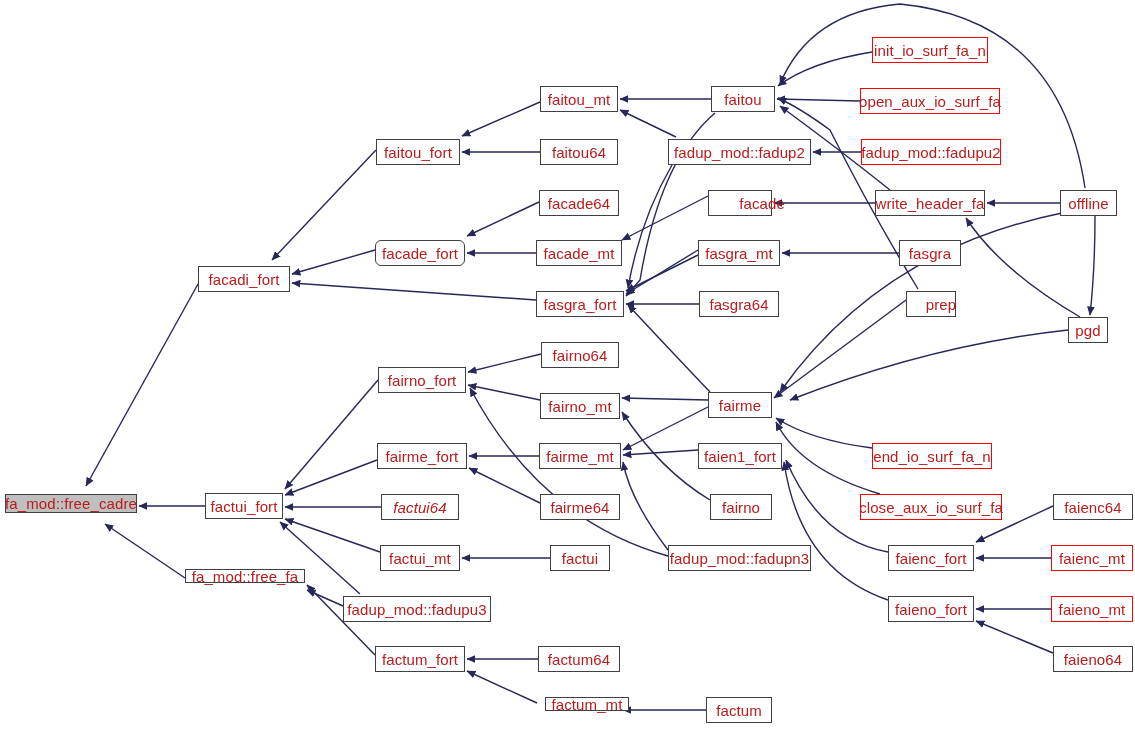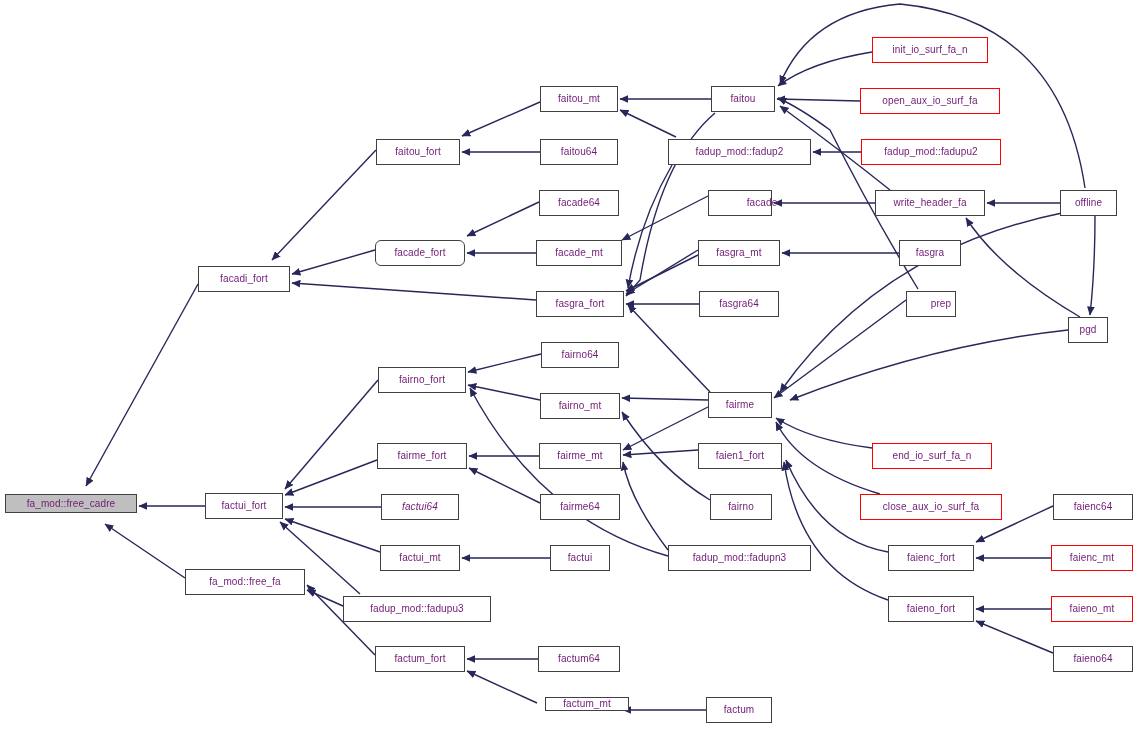--- a/index.html
+++ b/index.html
@@ -25,22 +25,22 @@
     pointer-events: none;
   }
   .node {
     position: absolute;
     box-sizing: border-box;
     display: flex;
     align-items: center;
     justify-content: center;
     background: #ffffff;
     border: 1px solid #404040;
-    color: #701a75;
-    font-size: 10px;
+    color: #b91c1c;
+    font-size: 15px;
     line-height: 1;
     white-space: nowrap;
     letter-spacing: 0.1px;
     z-index: 5;
   }
   .node.red {
     border-color: #ff0000;
   }
   .node.current {
     background: #bfbfbf;
@@ -127,21 +127,21 @@
         <path d="M1053,653 L976,621" fill="none" stroke="#27275a" stroke-width="1.4" marker-end="url(#arrow)"></path>
       </g>
   </svg>
   <div id="nodes">
       <div class="node current" style="left: 5px; top: 494px; width: 132px; height: 19px;">
         <span class="node-label">fa_mod::free_cadre</span>
       </div>
       <div class="node" style="left: 205px; top: 493px; width: 78px; height: 26px;">
         <span class="node-label">factui_fort</span>
       </div>
-      <div class="node" style="left: 185px; top: 569px; width: 120px; height: 26px;">
+      <div class="node" style="left: 185px; top: 569px; width: 120px; height: 14px;">
         <span class="node-label">fa_mod::free_fa</span>
       </div>
       <div class="node" style="left: 198px; top: 266px; width: 92px; height: 26px;">
         <span class="node-label">facadi_fort</span>
       </div>
       <div class="node" style="left: 376px; top: 139px; width: 84px; height: 26px;">
         <span class="node-label">faitou_fort</span>
       </div>
       <div class="node" style="left: 375px; top: 240px; width: 90px; height: 26px; border-radius: 6px;">
         <span class="node-label">facade_fort</span>

